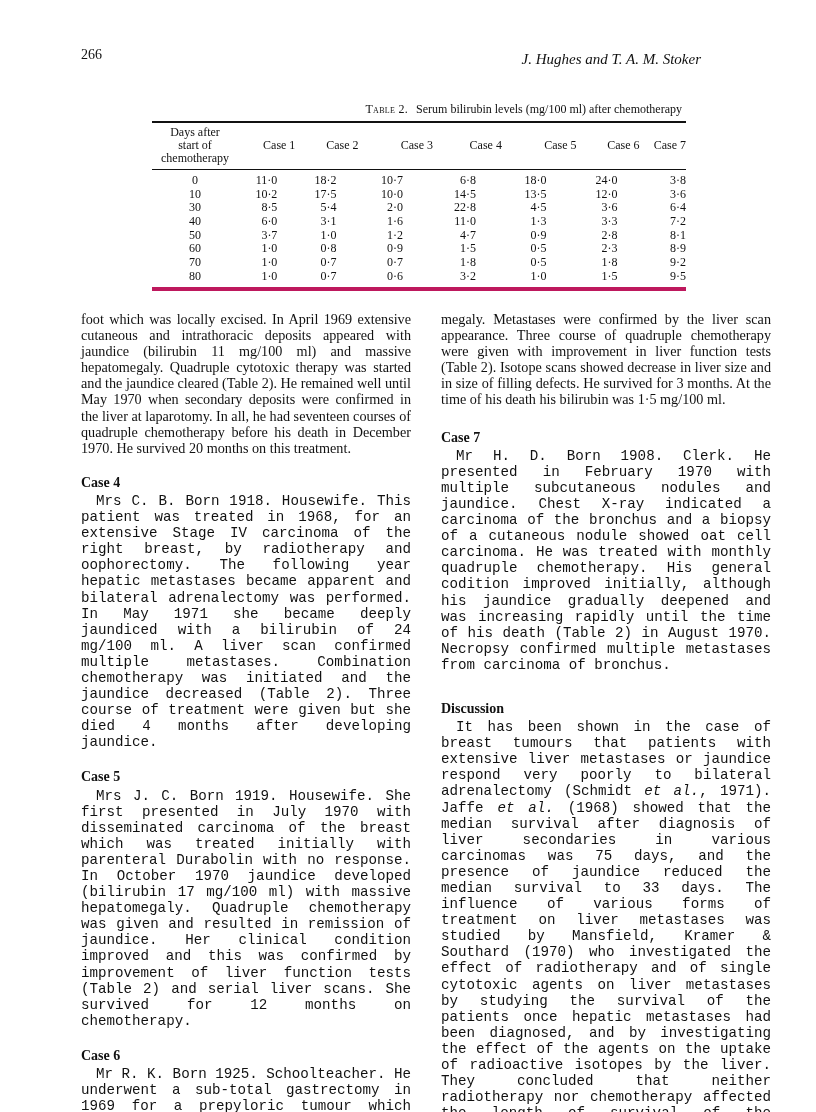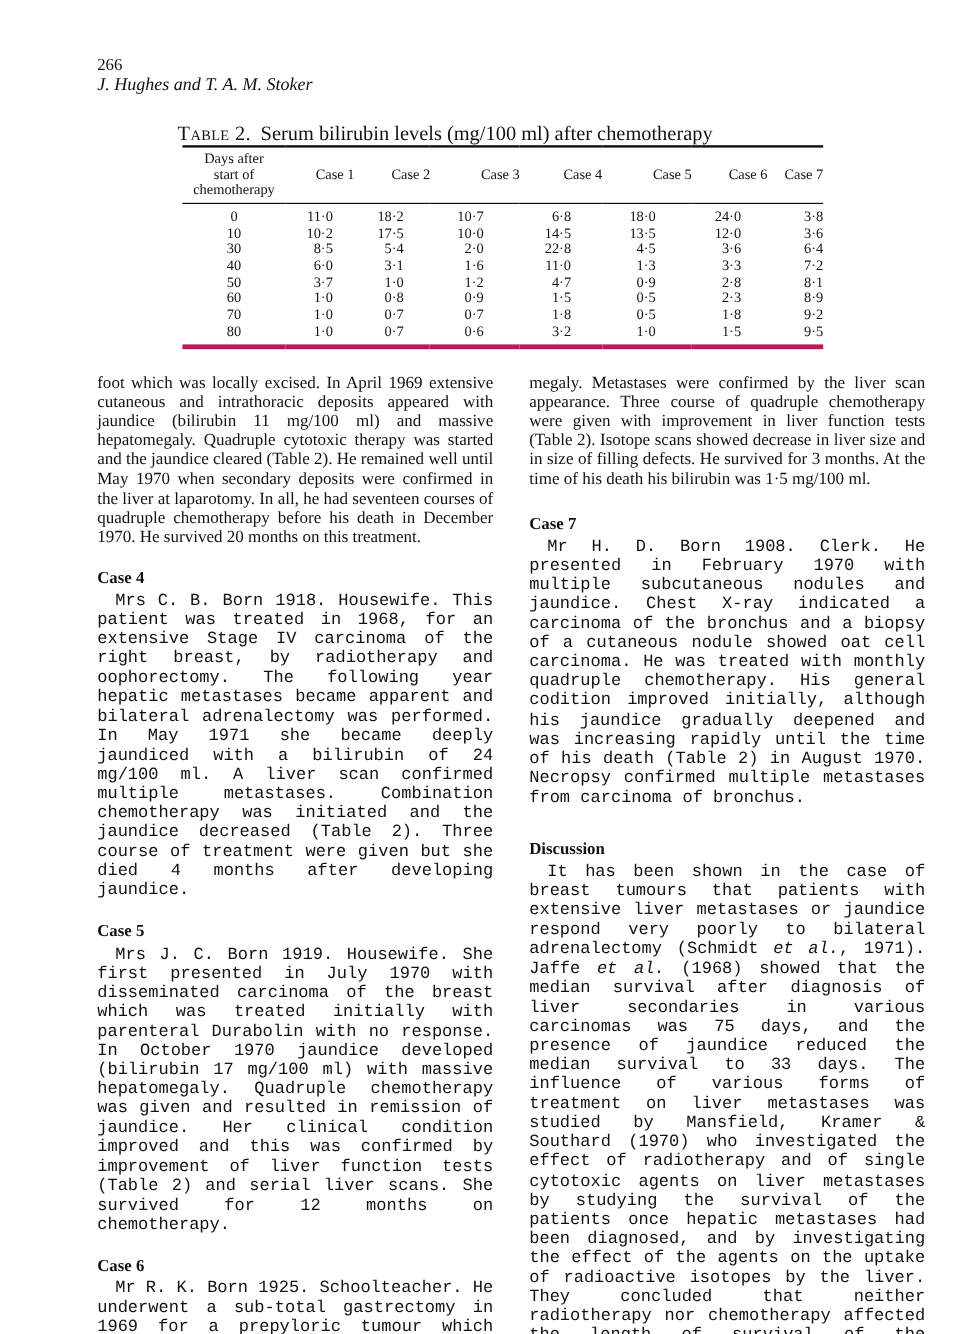--- a/index.html
+++ b/index.html
@@ -25,32 +25,32 @@
     }
     .page-number {
       position: absolute;
       left: 0;
       top: 0;
     }
     .running-title {
       position: absolute;
       left: 0;
       right: 0;
-      top: 16px;
-      text-align: left;
+      top: 4px;
+      text-align: right;
       font-style: italic;
       font-size: 15px;
     }
     .table-caption {
       position: absolute;
       top: 102px;
       left: 148px;
       width: 534px;
-      text-align: left;
-      font-size: 17px;
+      text-align: right;
+      font-size: 12px;
     }
     .table-caption .label {
       font-variant: small-caps;
       letter-spacing: 0.3px;
       margin-right: 8px;
     }
     .data-table {
       position: absolute;
       top: 121px;
       left: 152px;

